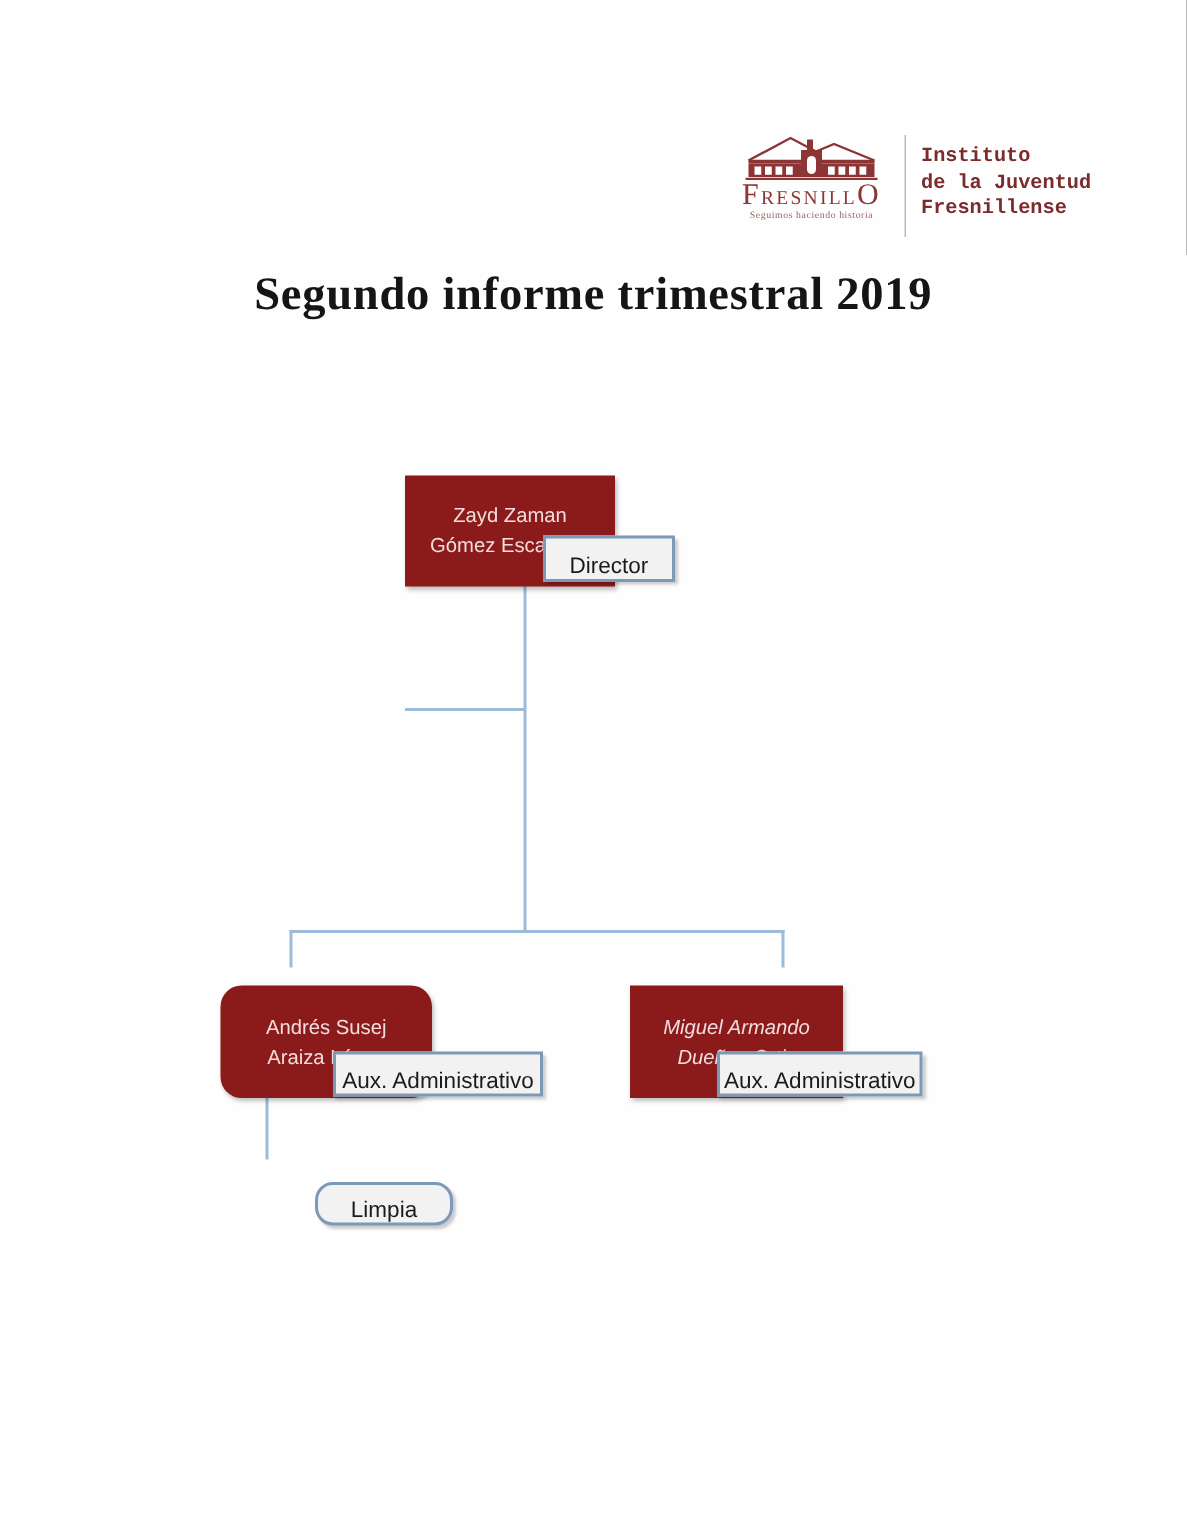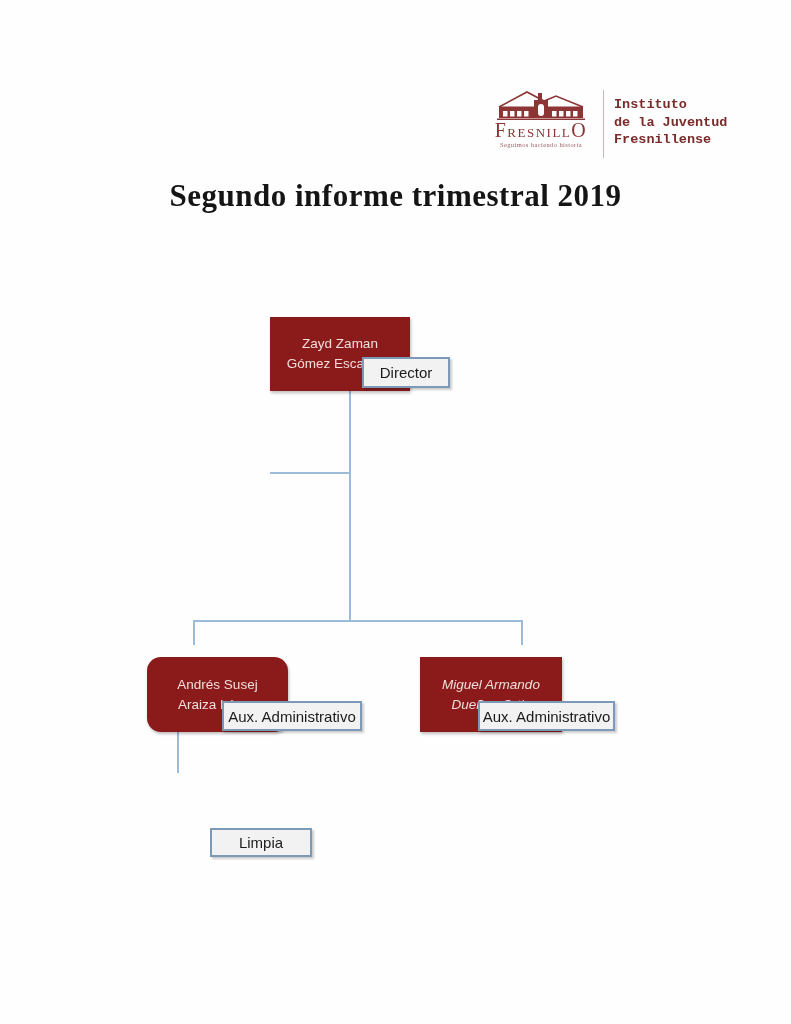--- a/index.html
+++ b/index.html
@@ -36,38 +36,38 @@
   
   .node{
     position:absolute;background:var(--node_fill);color:var(--node_text);
     display:flex;align-items:center;justify-content:center;text-align:center;
     font-size:13.5px;line-height:20px;z-index:2;padding:0 10px;box-sizing:border-box;
     box-shadow:1px 2px 3px rgba(0,0,0,.25);
     margin-top:13px;
   }
   .role{
     position:absolute;background:var(--label_fill);border:2px solid var(--label_border);
-    color:#1b1b1b;display:flex;align-items:center;justify-content:center;
+    color:#1b1b1b;display:flex;align-items:flex-end;justify-content:center;
     font-size:15px;z-index:3;box-sizing:border-box;
     box-shadow:2px 2px 2px rgba(0,0,0,.2);
   }
   .line{position:absolute;background:var(--connector);z-index:1;}
 
   
   .n-director  {left:270px;top:304px;width:140px;height:74px;}
   .n-secretaria{left:128px;top:445px;width:142px;height:75px;}
   .n-aux1      {left:147px;top:644px;width:141px;height:75px;border-radius:14px;}
   .n-aux2      {left:420px;top:644px;width:142px;height:75px;font-style:italic;}
   .n-limpia    {left:110px;top:772px;width:141px;height:74px;}
 
   .r-director  {left:362px;top:357px;width:88px; height:31px;}
   .r-secretaria{left:170px;top:503px;width:175px;height:31px;}
   .r-aux1      {left:222px;top:701px;width:140px;height:30px;}
   .r-aux2      {left:478px;top:701px;width:137px;height:30px;}
-  .r-limpia    {left:210px;top:828px;width:102px; height:29px;}
+  .r-limpia    {left:210px;top:788px;width:92px; height:29px;border-radius:12px;}
 
   .l-trunk     {left:349px;top:378px;width:2px;height:244px;}
   .l-secretaria{left:270px;top:472px;width:80px;height:2px;}
   .l-branch    {left:193px;top:620px;width:330px;height:2px;}
   .l-drop-left {left:193px;top:620px;width:2px;height:25px;}
   .l-drop-right{left:521px;top:620px;width:2px;height:25px;}
   .l-limpia    {left:177px;top:719px;width:2px;height:54px;}
 </style>
 </head>
 <body>

